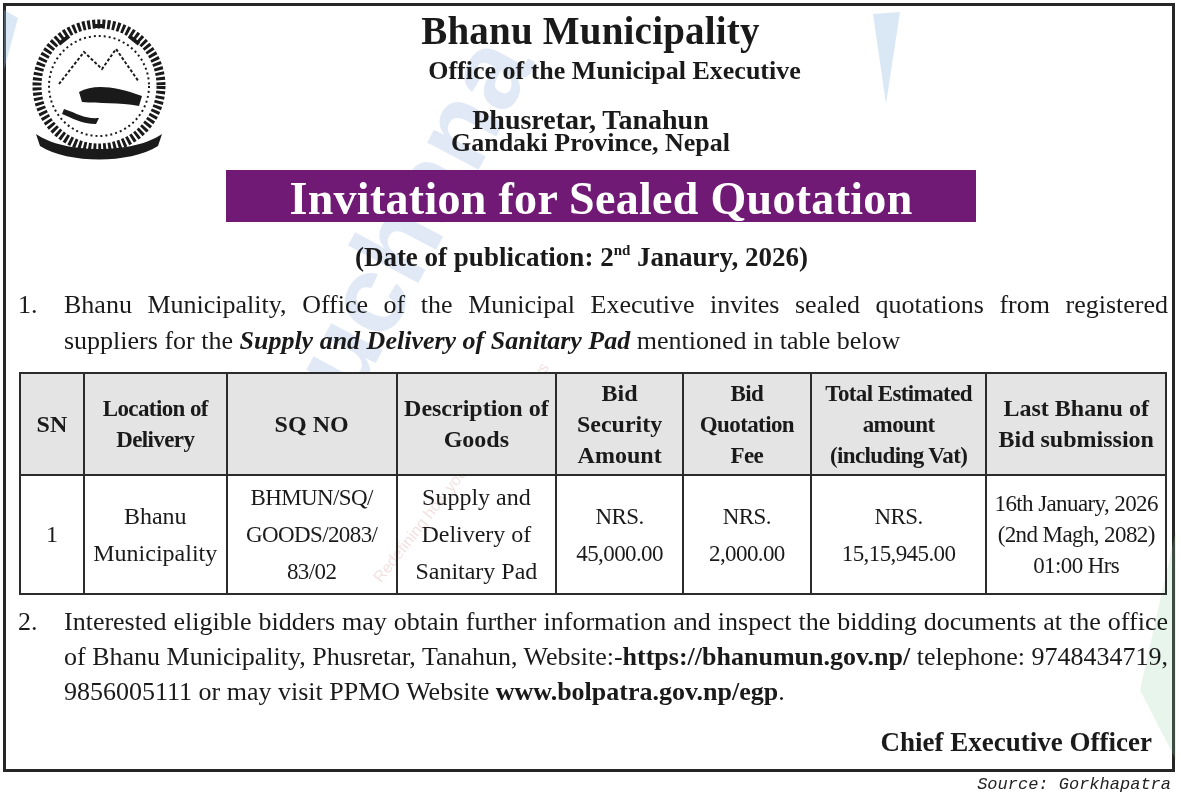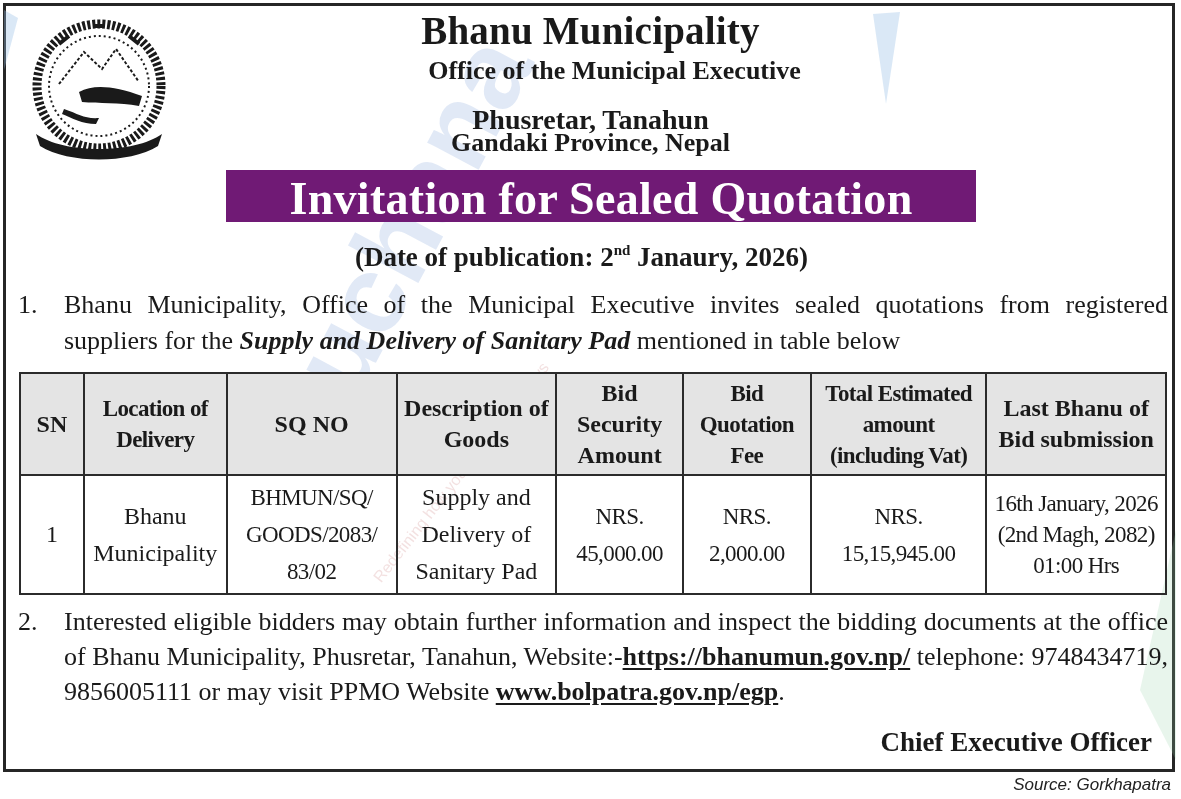--- a/index.html
+++ b/index.html
@@ -21,30 +21,30 @@
   .pubdate sup { font-size: 15px; vertical-align: 11px; }
   .para { position: absolute; left: 18px; width: 1150px; font-size: 26px; line-height: 36px; }
   .para .num { position: absolute; left: 0; top: 0; }
   .para .body { margin-left: 46px; text-align: justify; text-align-last: justify; }
   .para .body.last-left { text-align-last: left; }
   .p1 { top: 287px; }
   .p2 { top: 604px; }
   .p2 .body { line-height: 35px; }
   .bi { font-weight: bold; font-style: italic; }
   .b { font-weight: normal; }
-  .link { font-weight: bold; text-decoration: underline; text-underline-offset: 3px; }
+  .link { font-weight: bold; text-underline-offset: 3px; }
   table.bids { position: absolute; left: 19px; top: 372px; width: 1148px; border-collapse: collapse;
                font-size: 24px; }
   table.bids th, table.bids td { border: 2px solid #2b2b2b; text-align: center; vertical-align: middle; padding: 0 4px; }
   table.bids thead th { background: #e4e4e4; font-weight: bold; line-height: 31px; height: 100px; }
   table.bids tbody td { line-height: 37px; height: 117px; }
   th.cond, td.cond { font-size: 23px; letter-spacing: -0.6px; }
   td.left { text-align: left; }
   .signature { position: absolute; right: 29px; top: 727px; font-weight: bold; font-size: 27px; }
-  .source { position: absolute; right: 10px; top: 775px; font-family: Liberation Sans, sans-serif;
+  .source { position: absolute; right: 10px; top: 775px; font-family: Liberation Mono, monospace;
             font-style: italic; font-size: 17px; color: #222; }
   .wm { position: absolute; pointer-events: none; }
   .wm-text { left: 230px; top: 420px; transform: rotate(-62deg); transform-origin: left top;
              font-family: "Liberation Sans", "DejaVu Sans", sans-serif; font-weight: bold;
              font-size: 110px; color: rgba(70,120,200,0.16); white-space: nowrap; }
   .wm-tag { left: 370px; top: 575px; transform: rotate(-52deg); transform-origin: left top;
             font-family: "Liberation Sans", "DejaVu Sans", sans-serif;
             font-size: 16px; color: rgba(200,120,120,0.22); white-space: nowrap; }
   .wm-shard { position: absolute; }
 </style>

